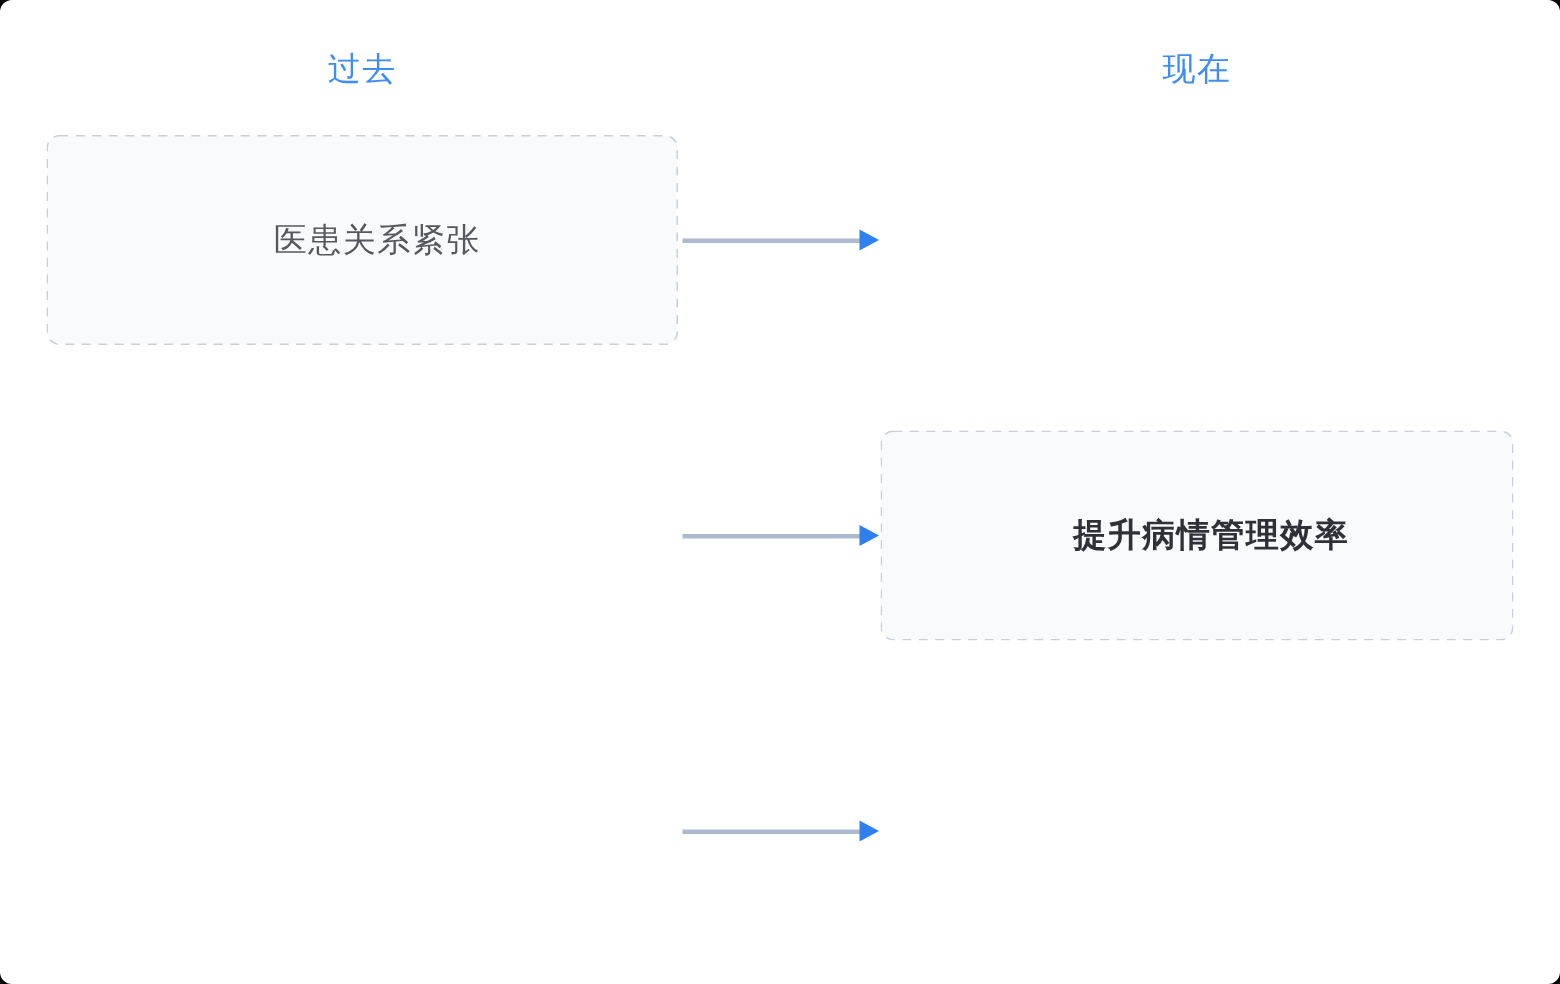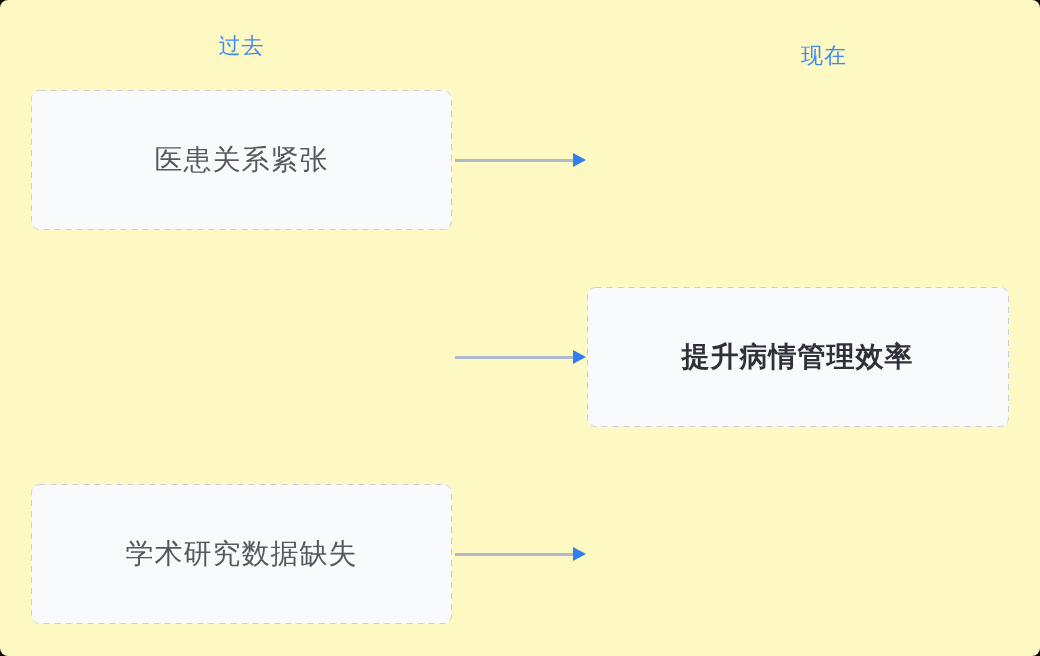--- a/index.html
+++ b/index.html
@@ -5,55 +5,55 @@
   html, body {
     margin: 0;
     padding: 0;
     background: #000000;
     font-family: "Liberation Sans", "DejaVu Sans", sans-serif;
   }
   .page {
     position: relative;
     width: 1040px;
     height: 656px;
-    background: #fef9c3;
+    background: #ffffff;
     border-radius: 8px;
     overflow: hidden;
   }
   .col-header {
     position: absolute;
     top: 30px;
     height: 32px;
     line-height: 32px;
     text-align: center;
     font-size: 22px;
     font-weight: 500;
     color: #3d8df5;
     letter-spacing: 1px;
   }
   .col-header.past   { left: 31px;  width: 421px; }
-  .col-header.present{ left: 613px; width: 422px; margin-top: 10px; }
+  .col-header.present{ left: 587px; width: 422px; }
 
   .box {
     position: absolute;
     width: 421px;
     height: 140px;
   }
   .box svg.outline {
     position: absolute;
     left: 0; top: 0;
   }
   .box .label {
     position: absolute;
-    left: 0; top: 0;
+    left: 10px; top: 0;
     width: 100%; height: 100%;
     display: flex;
     align-items: center;
     justify-content: center;
-    font-size: 28px;
+    font-size: 22px;
     letter-spacing: 1px;
   }
   .box.past .label {
     color: #55585e;
     font-weight: 400;
   }
   .box.present .label {
     color: #2e3138;
     font-weight: 700;
   }
@@ -114,24 +114,18 @@
     <div class="line"></div>
     <div class="head"></div>
   </div>
   <div class="box present col-present row-2">
     <svg class="outline" width="422" height="140">
       <rect x="0.5" y="0.5" width="421" height="139" rx="8" fill="#f9fafc" stroke="#c9cfda" stroke-width="1" stroke-dasharray="6 5"></rect>
     </svg>
     <div class="label">提升病情管理效率</div>
   </div>
 
-  <div class="box past col-past row-3">
-    <svg class="outline" width="421" height="140">
-      <rect x="0.5" y="0.5" width="420" height="139" rx="8" fill="#f9fafc" stroke="#c9cfda" stroke-width="1" stroke-dasharray="6 5"></rect>
-    </svg>
-    <div class="label">学术研究数据缺失</div>
-  </div>
   <div class="arrow row-a3">
     <div class="line"></div>
     <div class="head"></div>
   </div>
 
 </div>
 
 </body></html>

